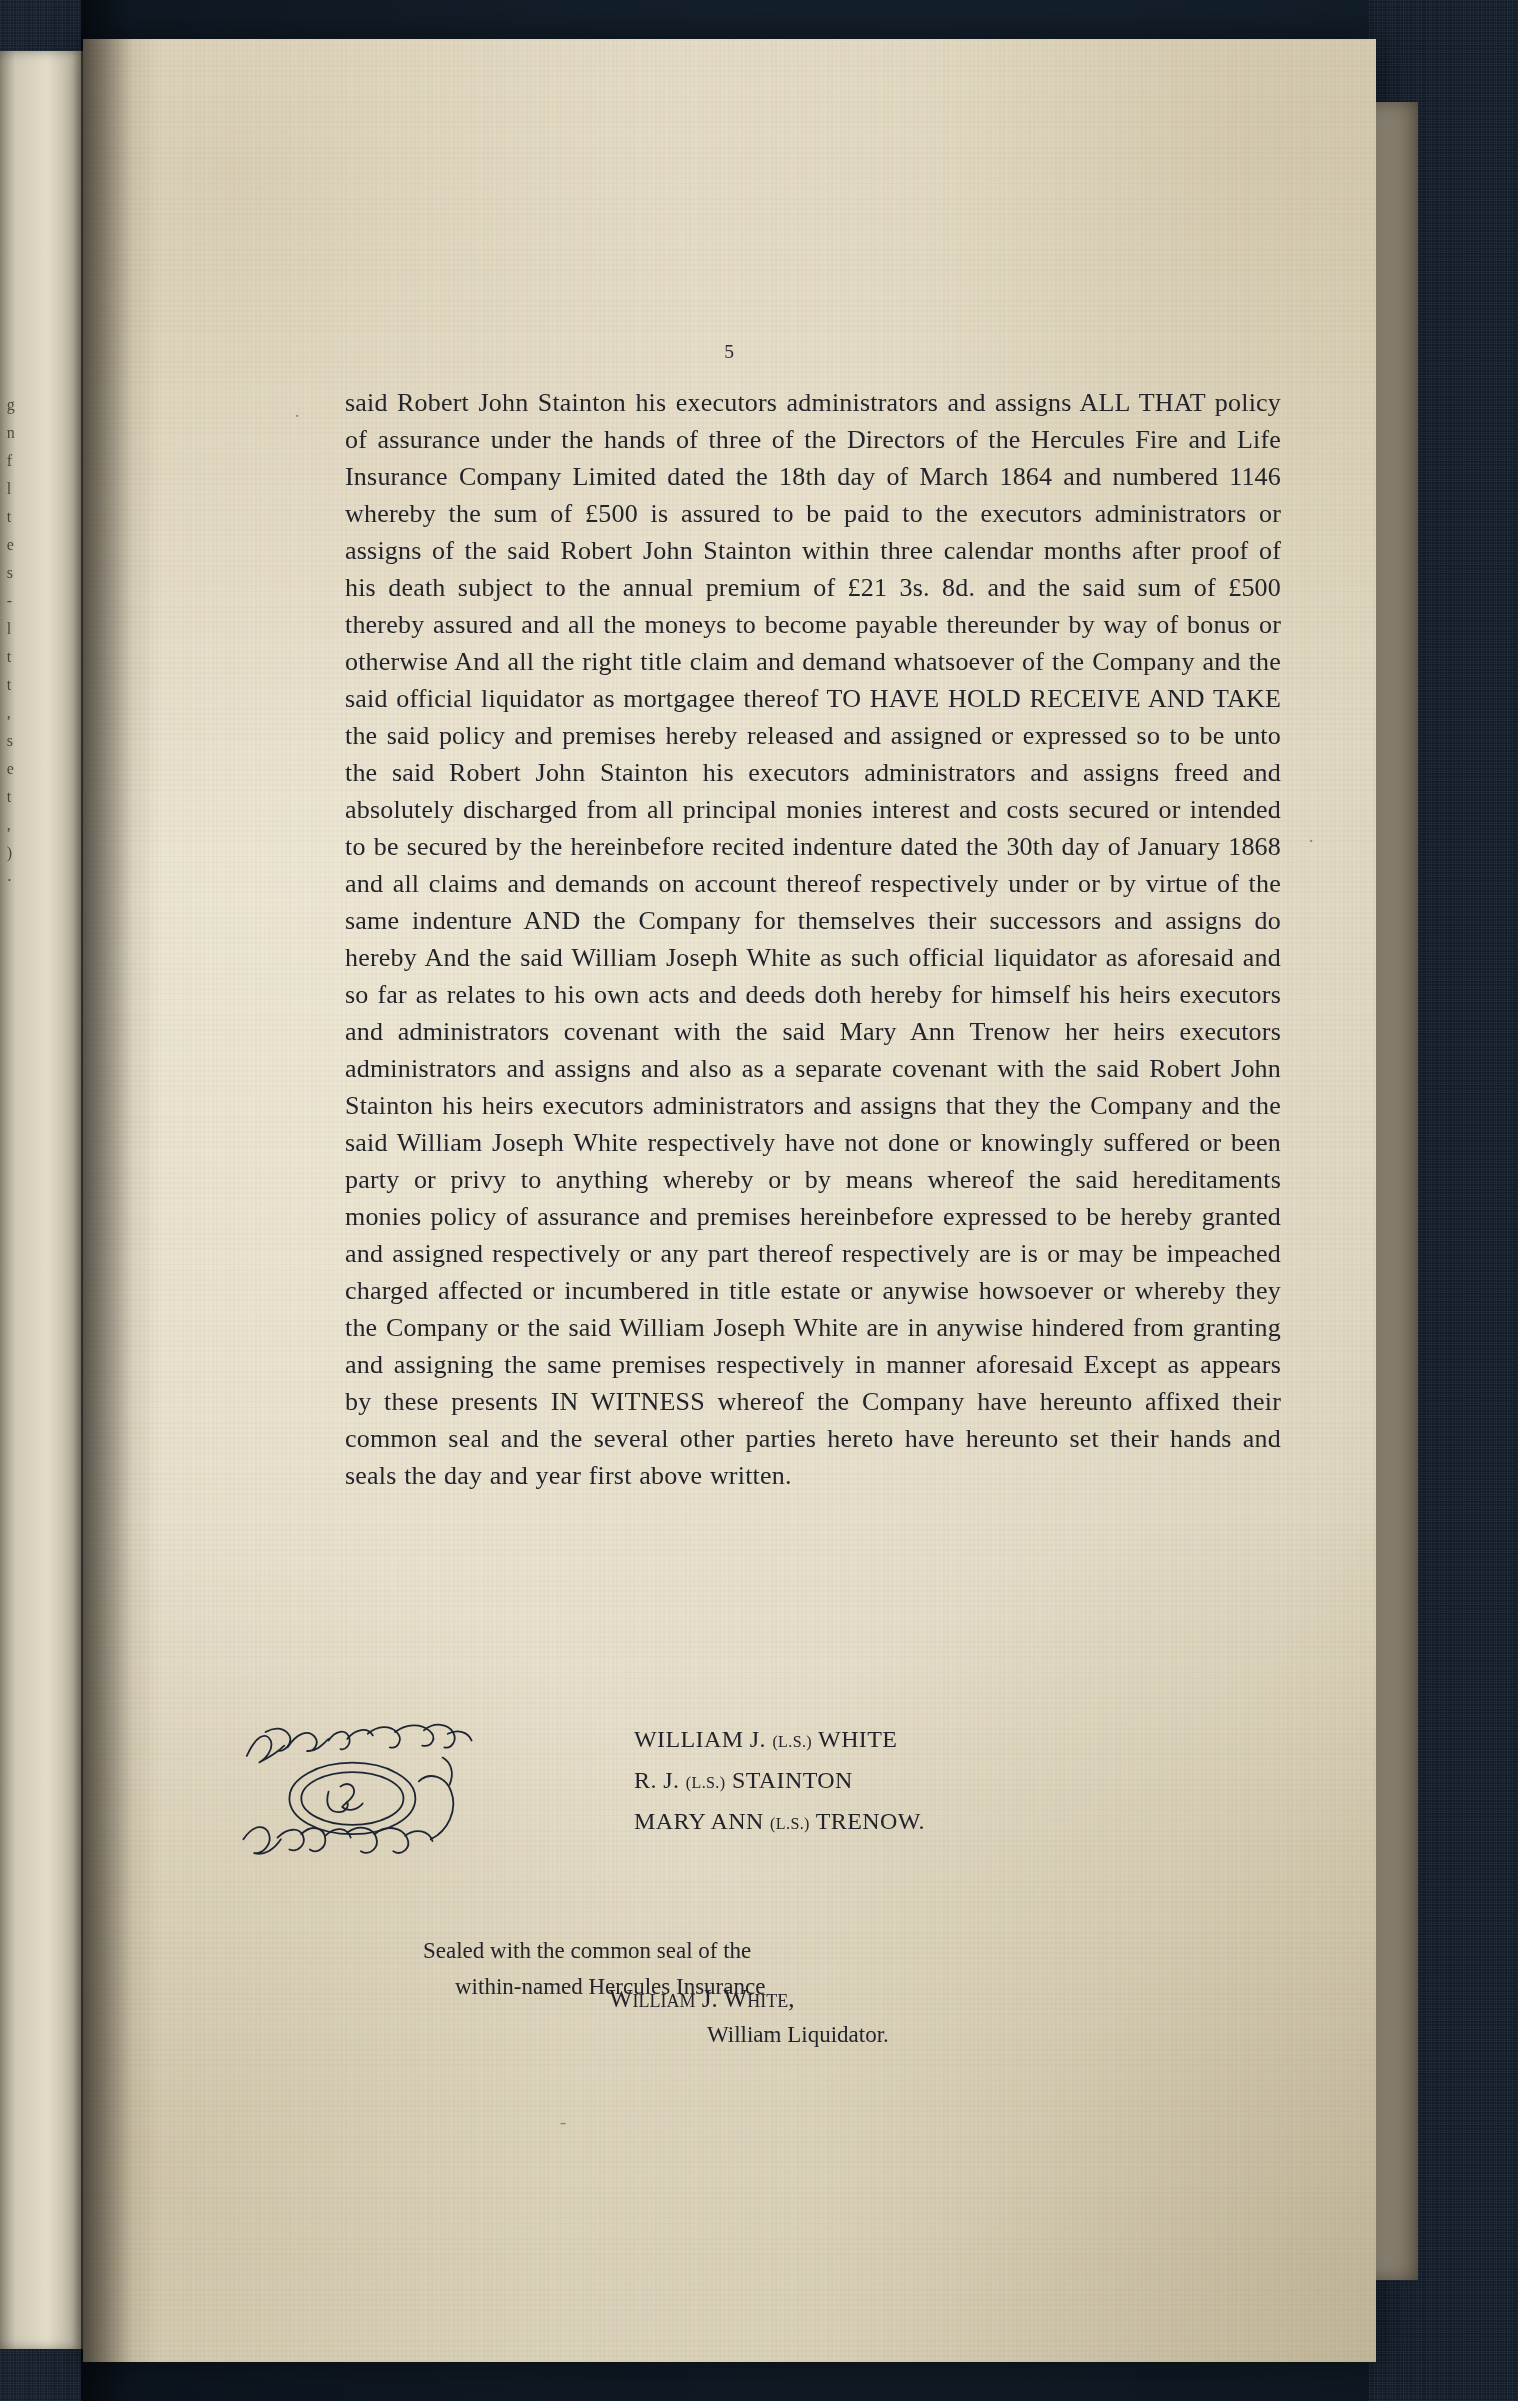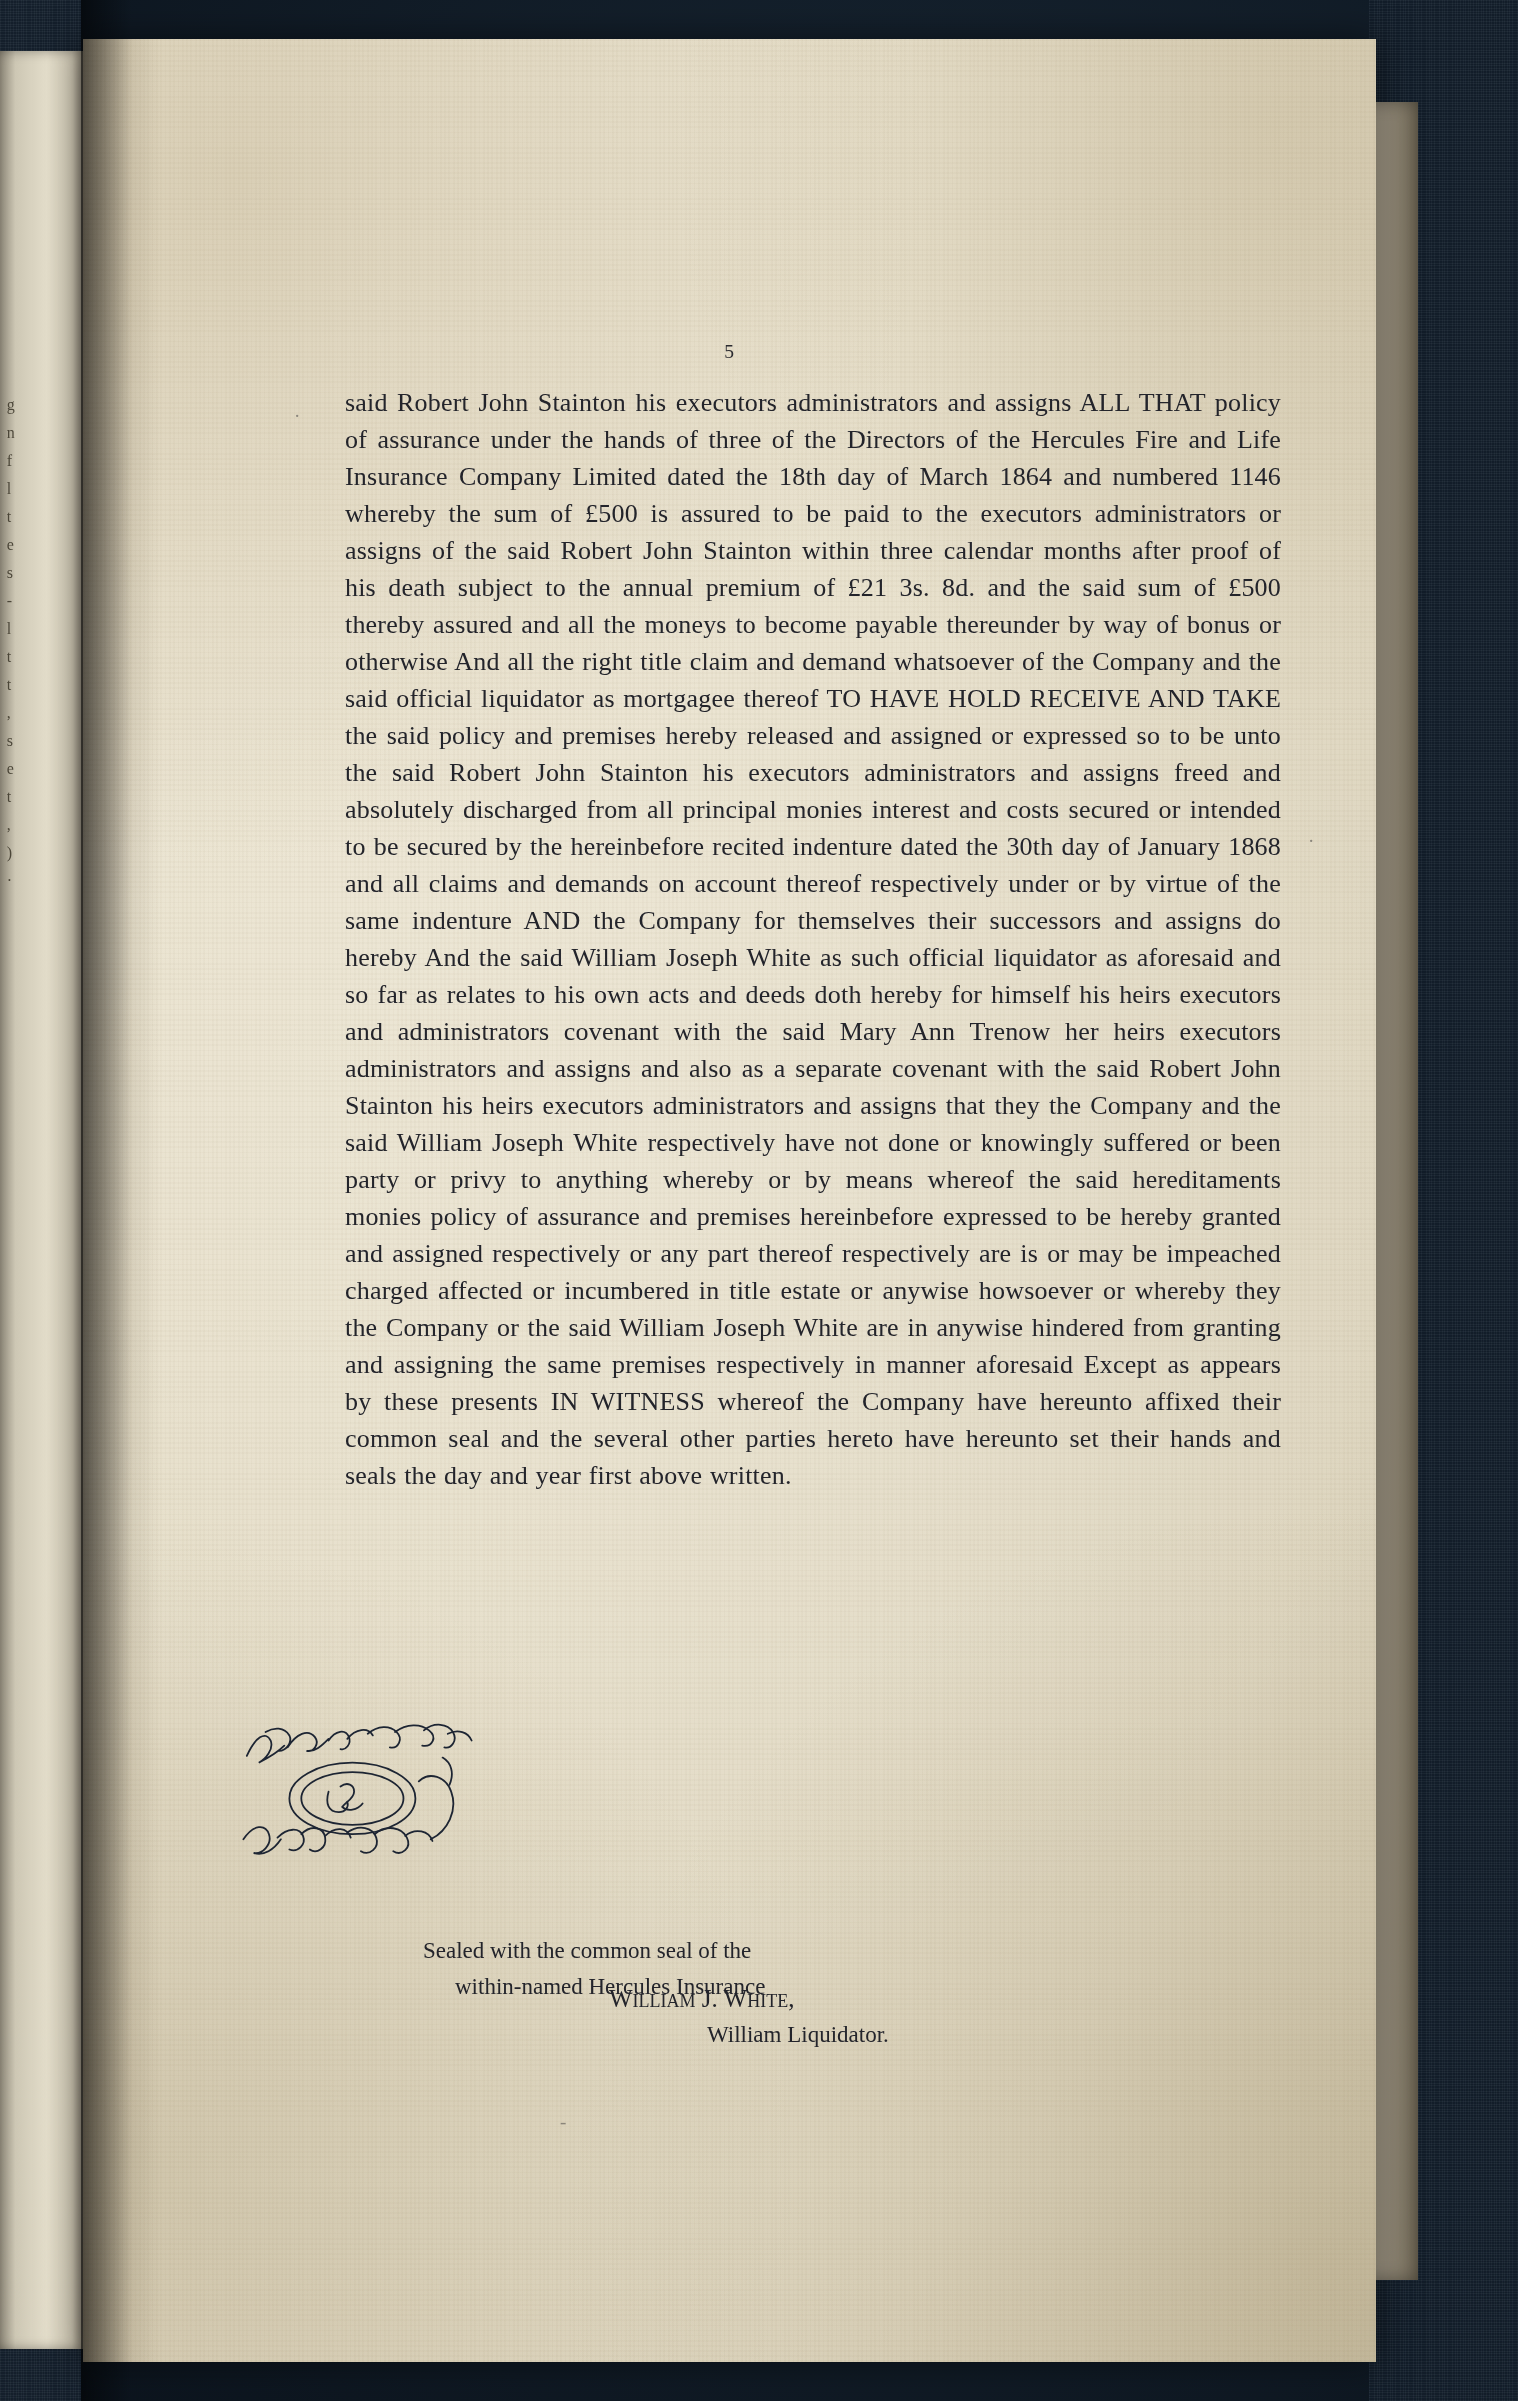--- a/index.html
+++ b/index.html
@@ -213,20 +213,31 @@
     <div id="page-grain"></div>
     <div id="page-foxing"></div>
     <div id="page-gutter"></div>
 
     <div id="folio">5</div>
 
     <div id="body-text">
       <p>said Robert John Stainton his executors administrators and assigns ALL THAT policy of assurance under the hands of three of the Directors of the Hercules Fire and Life Insurance Company Limited dated the 18th day of March 1864 and numbered 1146 whereby the sum of £500 is assured to be paid to the executors administrators or assigns of the said Robert John Stainton within three calendar months after proof of his death subject to the annual premium of £21 3s. 8d. and the said sum of £500 thereby assured and all the moneys to become payable thereunder by way of bonus or otherwise And all the right title claim and demand whatsoever of the Company and the said official liquidator as mortgagee thereof TO HAVE HOLD RECEIVE AND TAKE the said policy and premises hereby released and assigned or expressed so to be unto the said Robert John Stainton his executors administrators and assigns freed and absolutely discharged from all principal monies interest and costs secured or intended to be secured by the hereinbefore recited indenture dated the 30th day of January 1868 and all claims and demands on account thereof respectively under or by virtue of the same indenture AND the Company for themselves their successors and assigns do hereby And the said William Joseph White as such official liquidator as aforesaid and so far as relates to his own acts and deeds doth hereby for himself his heirs executors and administrators covenant with the said Mary Ann Trenow her heirs executors administrators and assigns and also as a separate covenant with the said Robert John Stainton his heirs executors administrators and assigns that they the Company and the said William Joseph White respectively have not done or knowingly suffered or been party or privy to anything whereby or by means whereof the said hereditaments monies policy of assurance and premises hereinbefore expressed to be hereby granted and assigned respectively or any part thereof respectively are is or may be impeached charged affected or incumbered in title estate or anywise howsoever or whereby they the Company or the said William Joseph White are in anywise hindered from granting and assigning the same premises respectively in manner aforesaid Except as appears by these presents IN WITNESS whereof the Company have hereunto affixed their common seal and the several other parties hereto have hereunto set their hands and seals the day and year first above written.</p>
     </div>
 
+    <div id="signatures">
+      <div class="sig-line">
+        <span>WILLIAM J. </span><span class="ls">(L.S.)</span><span> WHITE</span>
+      </div>
+      <div class="sig-line">
+        <span>R. J. </span><span class="ls">(L.S.)</span><span> STAINTON</span>
+      </div>
+      <div class="sig-line">
+        <span>MARY ANN </span><span class="ls">(L.S.)</span><span> TRENOW.</span>
+      </div>
+    </div>
 
     <div id="attestation">
       <div>Sealed with the common seal of the</div>
       <div style="padding-left:32px">within-named Hercules Insurance</div>
     </div>
 
     <div id="witness">
       <div class="smallcaps">William J. White,</div>
       <div class="role">William Liquidator.</div>
     </div>

